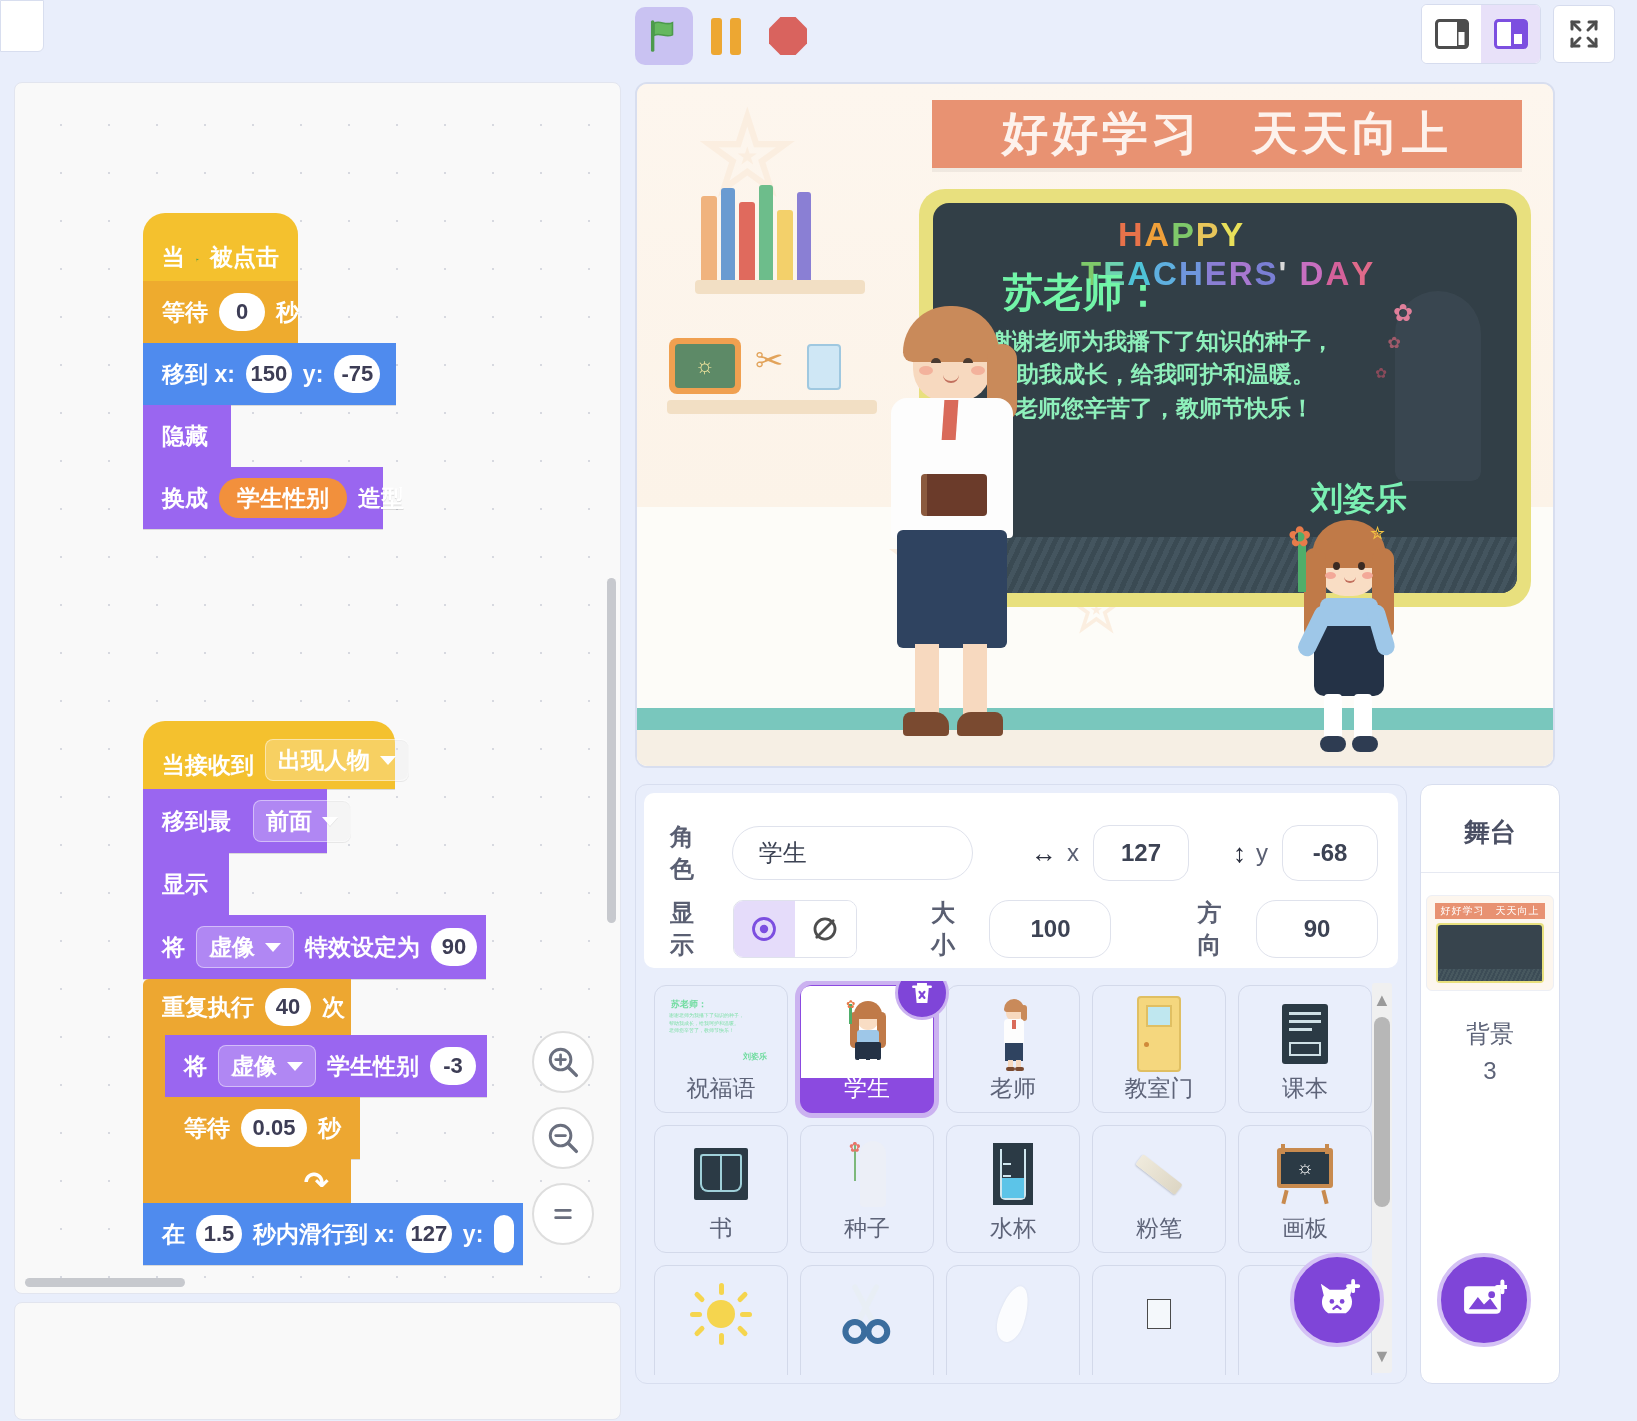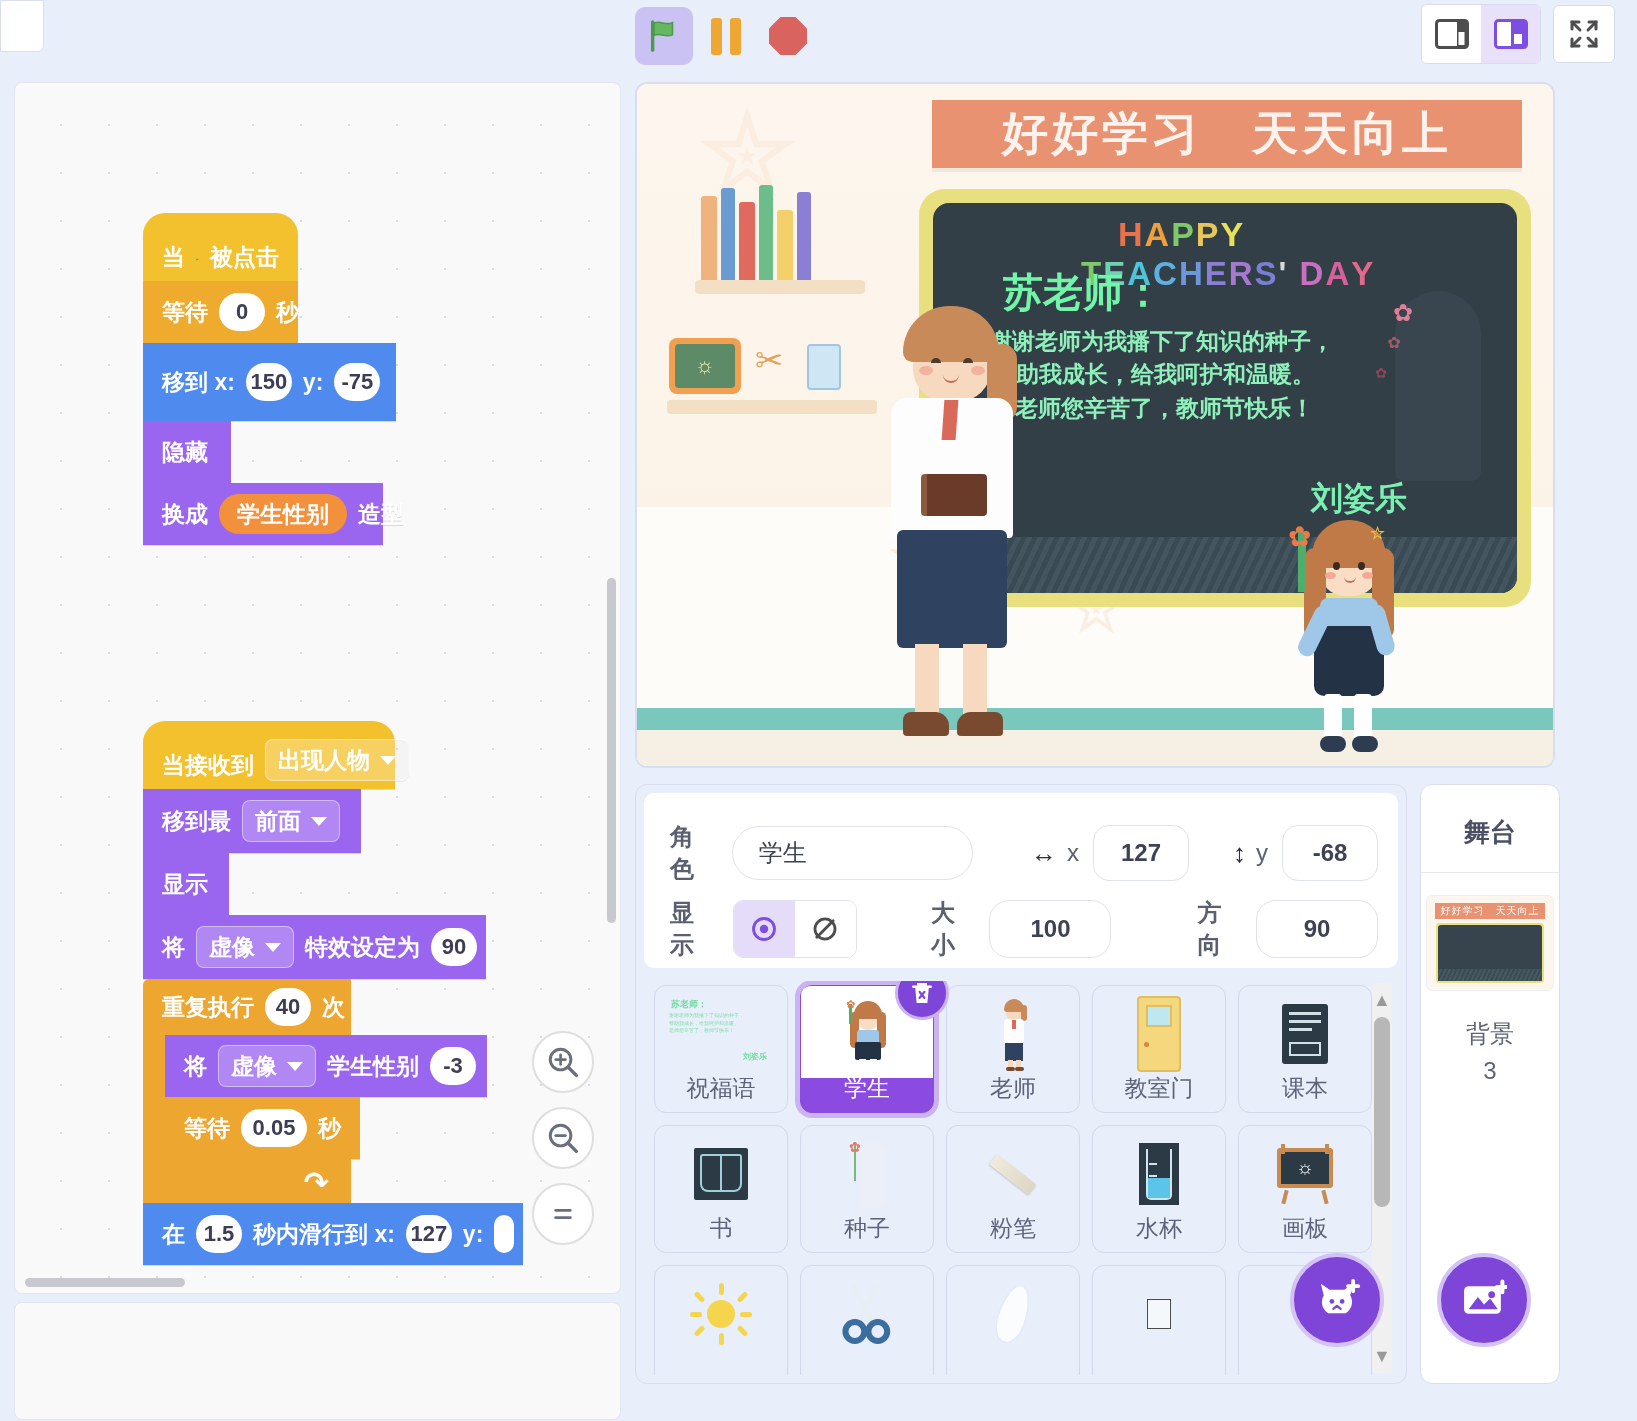--- a/index.html
+++ b/index.html
@@ -314,21 +314,21 @@
         <path d="M4 3 v18" stroke="#4c9a4c" stroke-width="2.2" fill="none" stroke-linecap="round"></path>
         <path d="M5 4 C9 1.6 13 6 18 3.7 v8 C13 14 9 9.8 5 12 Z" fill="#5fb35a" stroke="#4c9a4c" stroke-width="1"></path>
       </svg>
       <span class="lbl">被点击</span>
     </div>
     <div class="blk ev2" style="height:62px;width:155px;">
       <span class="lbl">等待</span>
       <span class="oval">0</span>
       <span class="lbl">秒</span>
     </div>
-    <div class="blk mot" style="height:78px;width:253px;">
+    <div class="blk mot" style="height:62px;width:253px;">
       <span class="lbl">移到 x:</span>
       <span class="oval">150</span>
       <span class="lbl">y:</span>
       <span class="oval">-75</span>
     </div>
     <div class="blk look" style="height:62px;width:88px;">
       <span class="lbl">隐藏</span>
     </div>
     <div class="blk look" style="height:62px;width:240px;">
       <span class="lbl">换成</span>
@@ -338,21 +338,21 @@
   </div>
 
   <div class="blocks" style="left:128px; top:638px;">
     <div class="blk hat ev" style="width:252px;">
       <span class="lbl">当接收到</span>
       <span class="drop ev-d">
         <span>出现人物</span>
         <i class="caret"></i>
       </span>
     </div>
-    <div class="blk look" style="height:64px;width:218px;">
+    <div class="blk look" style="height:64px;width:184px;gap:11px;">
       <span class="lbl">移到最</span>
       <span class="drop">
         <span>前面</span>
         <i class="caret"></i>
       </span>
     </div>
     <div class="blk look" style="height:62px;width:86px;">
       <span class="lbl">显示</span>
     </div>
     <div class="blk look" style="height:64px;width:343px;">
@@ -658,35 +658,35 @@
             <div style="position:absolute;right:8px;top:4px;width:26px;height:66px;background:#eceff7;border-radius:13px 13px 4px 4px"></div>
             <div style="position:absolute;left:14px;top:6px;width:2px;height:38px;background:#7cb87c"></div>
             <div style="position:absolute;left:9px;top:2px;color:#e8766a;font-size:14px">✿</div>
           </div>
         </div>
         <span class="cell-label">种子</span>
       </div>
 
       <div class="cell">
         <div class="thumb">
-          <div style="width:50px;height:13px;background:linear-gradient(90deg,#efeadc,#ddd6c4);border-radius:2px;transform:rotate(38deg);box-shadow:0 1px 2px rgba(0,0,0,.2)"></div>
-        </div>
-        <span class="cell-label">粉笔</span>
-      </div>
-
-      <div class="cell">
-        <div class="thumb">
           <div style="width:40px;height:62px;background:#2b3a45;position:relative">
             <div style="position:absolute;left:7px;top:6px;right:7px;bottom:5px;border:2px solid #cfe6ee;border-top:none;border-radius:0 0 5px 5px"></div>
             <div style="position:absolute;left:9px;bottom:7px;right:9px;height:20px;background:#5cc4e8"></div>
             <div style="position:absolute;left:10px;top:20px;width:8px;height:2px;background:#cfe6ee"></div>
             <div style="position:absolute;left:10px;top:32px;width:8px;height:2px;background:#cfe6ee"></div>
           </div>
         </div>
         <span class="cell-label">水杯</span>
+      </div>
+
+      <div class="cell">
+        <div class="thumb">
+          <div style="width:50px;height:13px;background:linear-gradient(90deg,#efeadc,#ddd6c4);border-radius:2px;transform:rotate(38deg);box-shadow:0 1px 2px rgba(0,0,0,.2)"></div>
+        </div>
+        <span class="cell-label">粉笔</span>
       </div>
 
       <div class="cell">
         <div class="thumb">
           <div style="position:relative;width:56px;height:60px">
             <div style="position:absolute;left:0;top:4px;width:56px;height:40px;background:#2b3a45;border:4px solid #c88a4e;border-radius:3px;display:flex;align-items:center;justify-content:center;color:#fff;font-size:19px">☼</div>
             <div style="position:absolute;left:4px;top:0;width:4px;height:10px;background:#c88a4e"></div>
             <div style="position:absolute;right:4px;top:0;width:4px;height:10px;background:#c88a4e"></div>
             <div style="position:absolute;left:6px;bottom:0;width:4px;height:14px;background:#c88a4e;transform:rotate(14deg)"></div>
             <div style="position:absolute;right:6px;bottom:0;width:4px;height:14px;background:#c88a4e;transform:rotate(-14deg)"></div>

